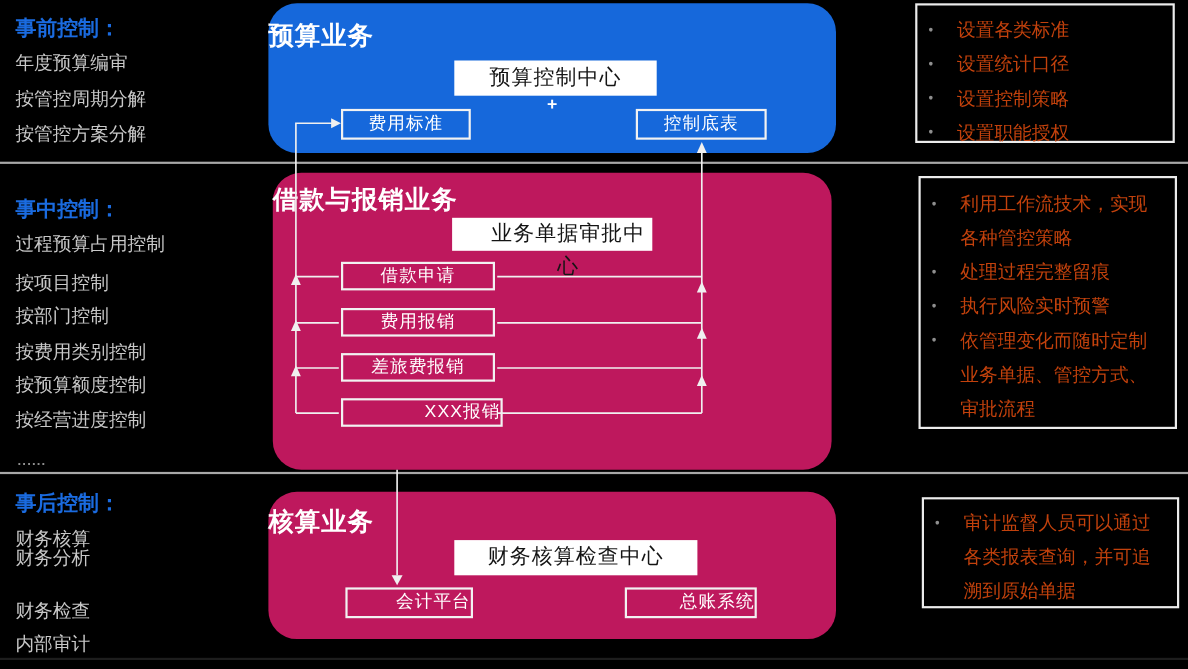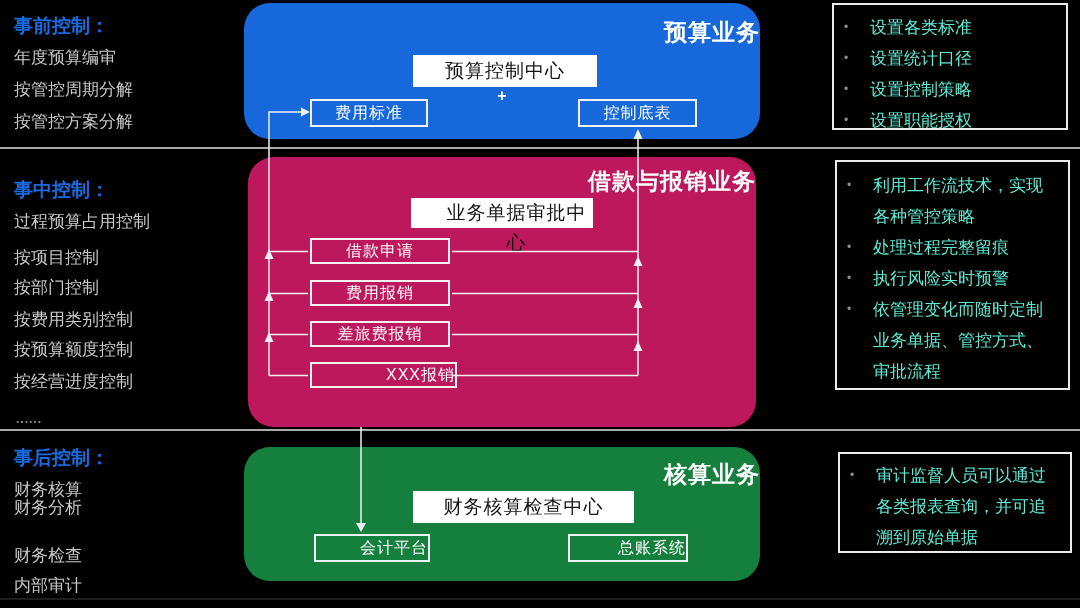--- a/index.html
+++ b/index.html
@@ -10,30 +10,30 @@
   
   .lc-header{position:absolute;left:14px;color:#1A6BE0;font-size:19px;font-weight:bold;white-space:nowrap;}
   .lc-item{position:absolute;left:14px;color:#C8C8C8;font-size:17px;white-space:nowrap;}
   .lc-more{position:absolute;left:16px;color:#8F8F8F;font-size:12px;font-weight:bold;letter-spacing:1px;}
   .sep{position:absolute;left:0;width:1080px;height:2px;background:#A8A8A8;}
   .sep-faint{position:absolute;left:0;width:1080px;height:2px;background:#1D1D1D;}
   
   .panel{position:absolute;border-radius:26px;}
   .panel-budget{left:244px;top:3px;width:516px;height:136px;background:#1668DB;}
   .panel-expense{left:248px;top:157px;width:508px;height:270px;background:#be185d;}
-  .panel-accounting{left:244px;top:447px;width:516px;height:134px;background:#15803d;}
-  .panel-title{position:absolute;left:0;right:0;text-align:right;color:#fff;font-size:23px;font-weight:bold;letter-spacing:1px;}
+  .panel-accounting{left:244px;top:447px;width:516px;height:134px;background:#be185d;}
+  .panel-title{position:absolute;left:0;right:0;text-align:left;color:#fff;font-size:23px;font-weight:bold;letter-spacing:1px;}
   .center-box{position:absolute;background:#fff;color:#141414;font-size:19px;text-align:center;letter-spacing:1px;}
   .child-box{position:absolute;border:2px solid #F2F2F2;color:#fff;font-size:16px;text-align:center;box-sizing:border-box;letter-spacing:1px;}
   .plus{position:absolute;left:0;right:0;text-align:center;color:#fff;font-size:16px;font-weight:bold;line-height:14px;height:14px;}
   
   .note-box{position:absolute;border:2px solid #ECECEC;box-sizing:border-box;background:#000;}
   .note-row{display:flex;align-items:flex-start;line-height:31px;}
   .note-bullet{width:26px;padding-left:10px;color:#8F8F8F;font-size:12px;flex:none;}
-  .note-text{width:176px;color:#5eead4;font-size:17px;}
+  .note-text{width:176px;color:#c2410c;font-size:17px;}
   svg.overlay{position:absolute;left:0;top:0;pointer-events:none;}
 </style>
 </head>
 <body>
 
 <div class="canvas">
 
   <div class="sep" style="top:147px;"></div>
   <div class="sep" style="top:429px;"></div>
   <div class="sep-faint" style="top:598px;"></div>

